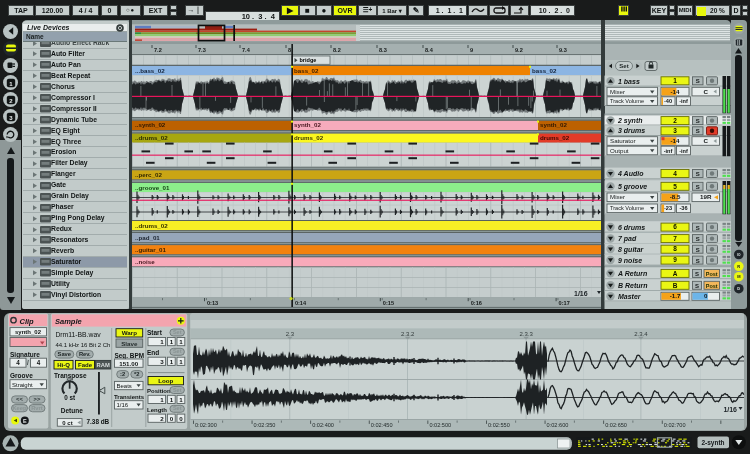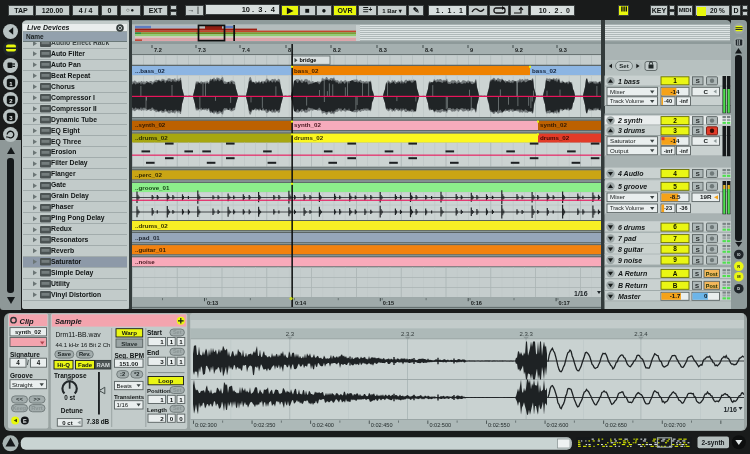--- a/index.html
+++ b/index.html
@@ -13,21 +13,21 @@
 <div class="bx" style="left:35px;top:4.5px;width:35px;height:11px;background:#c6cecd;font-size:7px;color:#101414;">120.00</div>
 <div class="bx" style="left:72px;top:4.5px;width:27px;height:11px;background:#c6cecd;font-size:7px;color:#101414;">4&nbsp;/&nbsp;4</div>
 <div class="bx" style="left:101px;top:4.5px;width:17px;height:11px;background:#c6cecd;font-size:7px;color:#101414;">0</div>
 <div class="bx" style="left:120px;top:4.5px;width:21px;height:11px;background:#c6cecd;font-size:6px;color:#101414;">
     <span style="letter-spacing:1px">○●</span>
   </div>
 <div class="bx" style="left:143px;top:4.5px;width:25px;height:11px;background:#c6cecd;font-size:7px;color:#101414;">EXT</div>
 <div class="bx" style="left:170px;top:4.5px;width:7px;height:5px;background:#c6cecd;font-size:7px;color:#101414;"></div>
 <div class="bx" style="left:170px;top:10.5px;width:7px;height:5px;background:#c6cecd;font-size:7px;color:#101414;"></div>
 <div class="bx" style="left:185px;top:4.5px;width:19px;height:11px;background:#c6cecd;font-size:7px;color:#101414;">→｜</div>
-<div class="bx" style="left:205px;top:4px;width:75px;height:11px;background:#d8dfde;font-size:7.5px;color:#101414;">
+<div class="bx" style="left:205px;top:11px;width:75px;height:11px;background:#d8dfde;font-size:7.5px;color:#101414;">
     <span style="width:100%;text-align:right;padding-right:4px">10&nbsp;.&nbsp;&nbsp;3&nbsp;.&nbsp;&nbsp;4</span>
   </div>
 <div class="bx" style="left:281px;top:4.5px;width:18px;height:11px;background:#e8f80c;font-size:8px;color:#101414;">
     <span style="color:#101010">▶</span>
   </div>
 <div class="bx" style="left:299px;top:4.5px;width:17px;height:11px;background:#c6cecd;font-size:8px;color:#101414;">■</div>
 <div class="bx" style="left:316px;top:4.5px;width:16px;height:11px;background:#c6cecd;font-size:8px;color:#101414;">●</div>
 <div class="bx" style="left:333px;top:4.5px;width:24px;height:11px;background:#e8f80c;font-size:7px;color:#101414;">OVR</div>
 <div class="bx" style="left:358px;top:4.5px;width:19px;height:11px;background:#c6cecd;font-size:6.5px;color:#101414;">☰+</div>
 <div class="bx" style="left:377px;top:4.5px;width:30px;height:11px;background:#c6cecd;font-size:6px;color:#101414;">1 Bar ▾</div>

